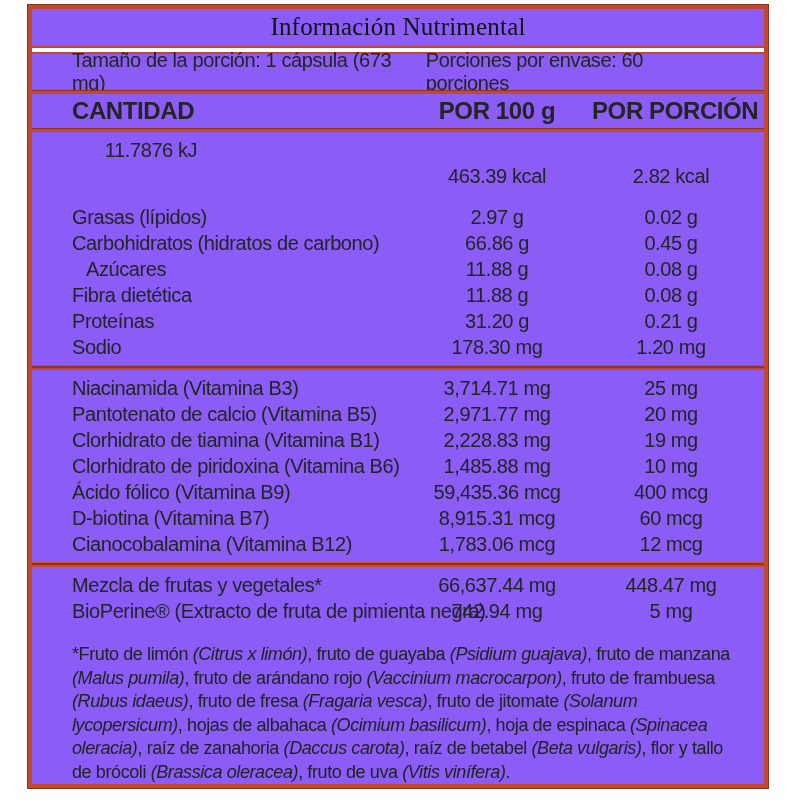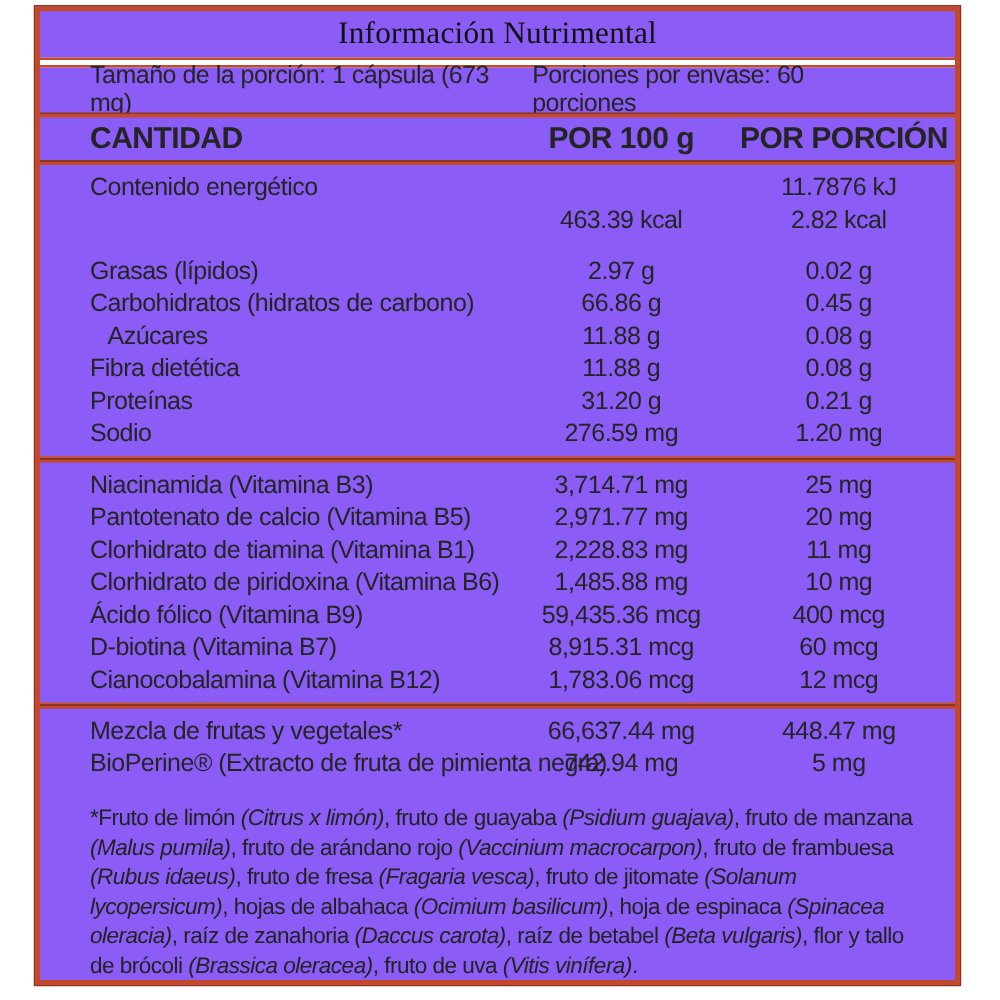--- a/index.html
+++ b/index.html
@@ -78,21 +78,20 @@
     <div class="grid-row header-row">
       <span class="nname">CANTIDAD</span>
       <span class="v1">POR 100 g</span>
       <span class="v2">POR PORCIÓN</span>
     </div>
 
     <div class="rule"></div>
 
     <div class="section">
         <div class="grid-row">
-          <span class="nname">Contenido energético</span>
           <span class="v2">11.7876 kJ</span>
         </div>
         <div class="grid-row">
           <span class="nname"></span>
           <span class="v1">463.39 kcal</span>
           <span class="v2">2.82 kcal</span>
         </div>
         <div class="spacer"></div>
         <div class="grid-row">
           <span class="nname">Grasas (lípidos)</span>
@@ -114,42 +113,42 @@
           <span class="v1">11.88 g</span>
           <span class="v2">0.08 g</span>
         </div>
         <div class="grid-row">
           <span class="nname">Proteínas</span>
           <span class="v1">31.20 g</span>
           <span class="v2">0.21 g</span>
         </div>
         <div class="grid-row">
           <span class="nname">Sodio</span>
-          <span class="v1">276.59 mg</span>
+          <span class="v1">178.30 mg</span>
           <span class="v2">1.20 mg</span>
         </div>
       </div>
 
     <div class="rule-thick"></div>
 
     <div class="section">
         <div class="grid-row">
           <span class="nname">Niacinamida (Vitamina B3)</span>
           <span class="v1">3,714.71 mg</span>
           <span class="v2">25 mg</span>
         </div>
         <div class="grid-row">
           <span class="nname">Pantotenato de calcio (Vitamina B5)</span>
           <span class="v1">2,971.77 mg</span>
           <span class="v2">20 mg</span>
         </div>
         <div class="grid-row">
           <span class="nname">Clorhidrato de tiamina (Vitamina B1)</span>
           <span class="v1">2,228.83 mg</span>
-          <span class="v2">11 mg</span>
+          <span class="v2">19 mg</span>
         </div>
         <div class="grid-row">
           <span class="nname">Clorhidrato de piridoxina (Vitamina B6)</span>
           <span class="v1">1,485.88 mg</span>
           <span class="v2">10 mg</span>
         </div>
         <div class="grid-row">
           <span class="nname">Ácido fólico (Vitamina B9)</span>
           <span class="v1">59,435.36 mcg</span>
           <span class="v2">400 mcg</span>

